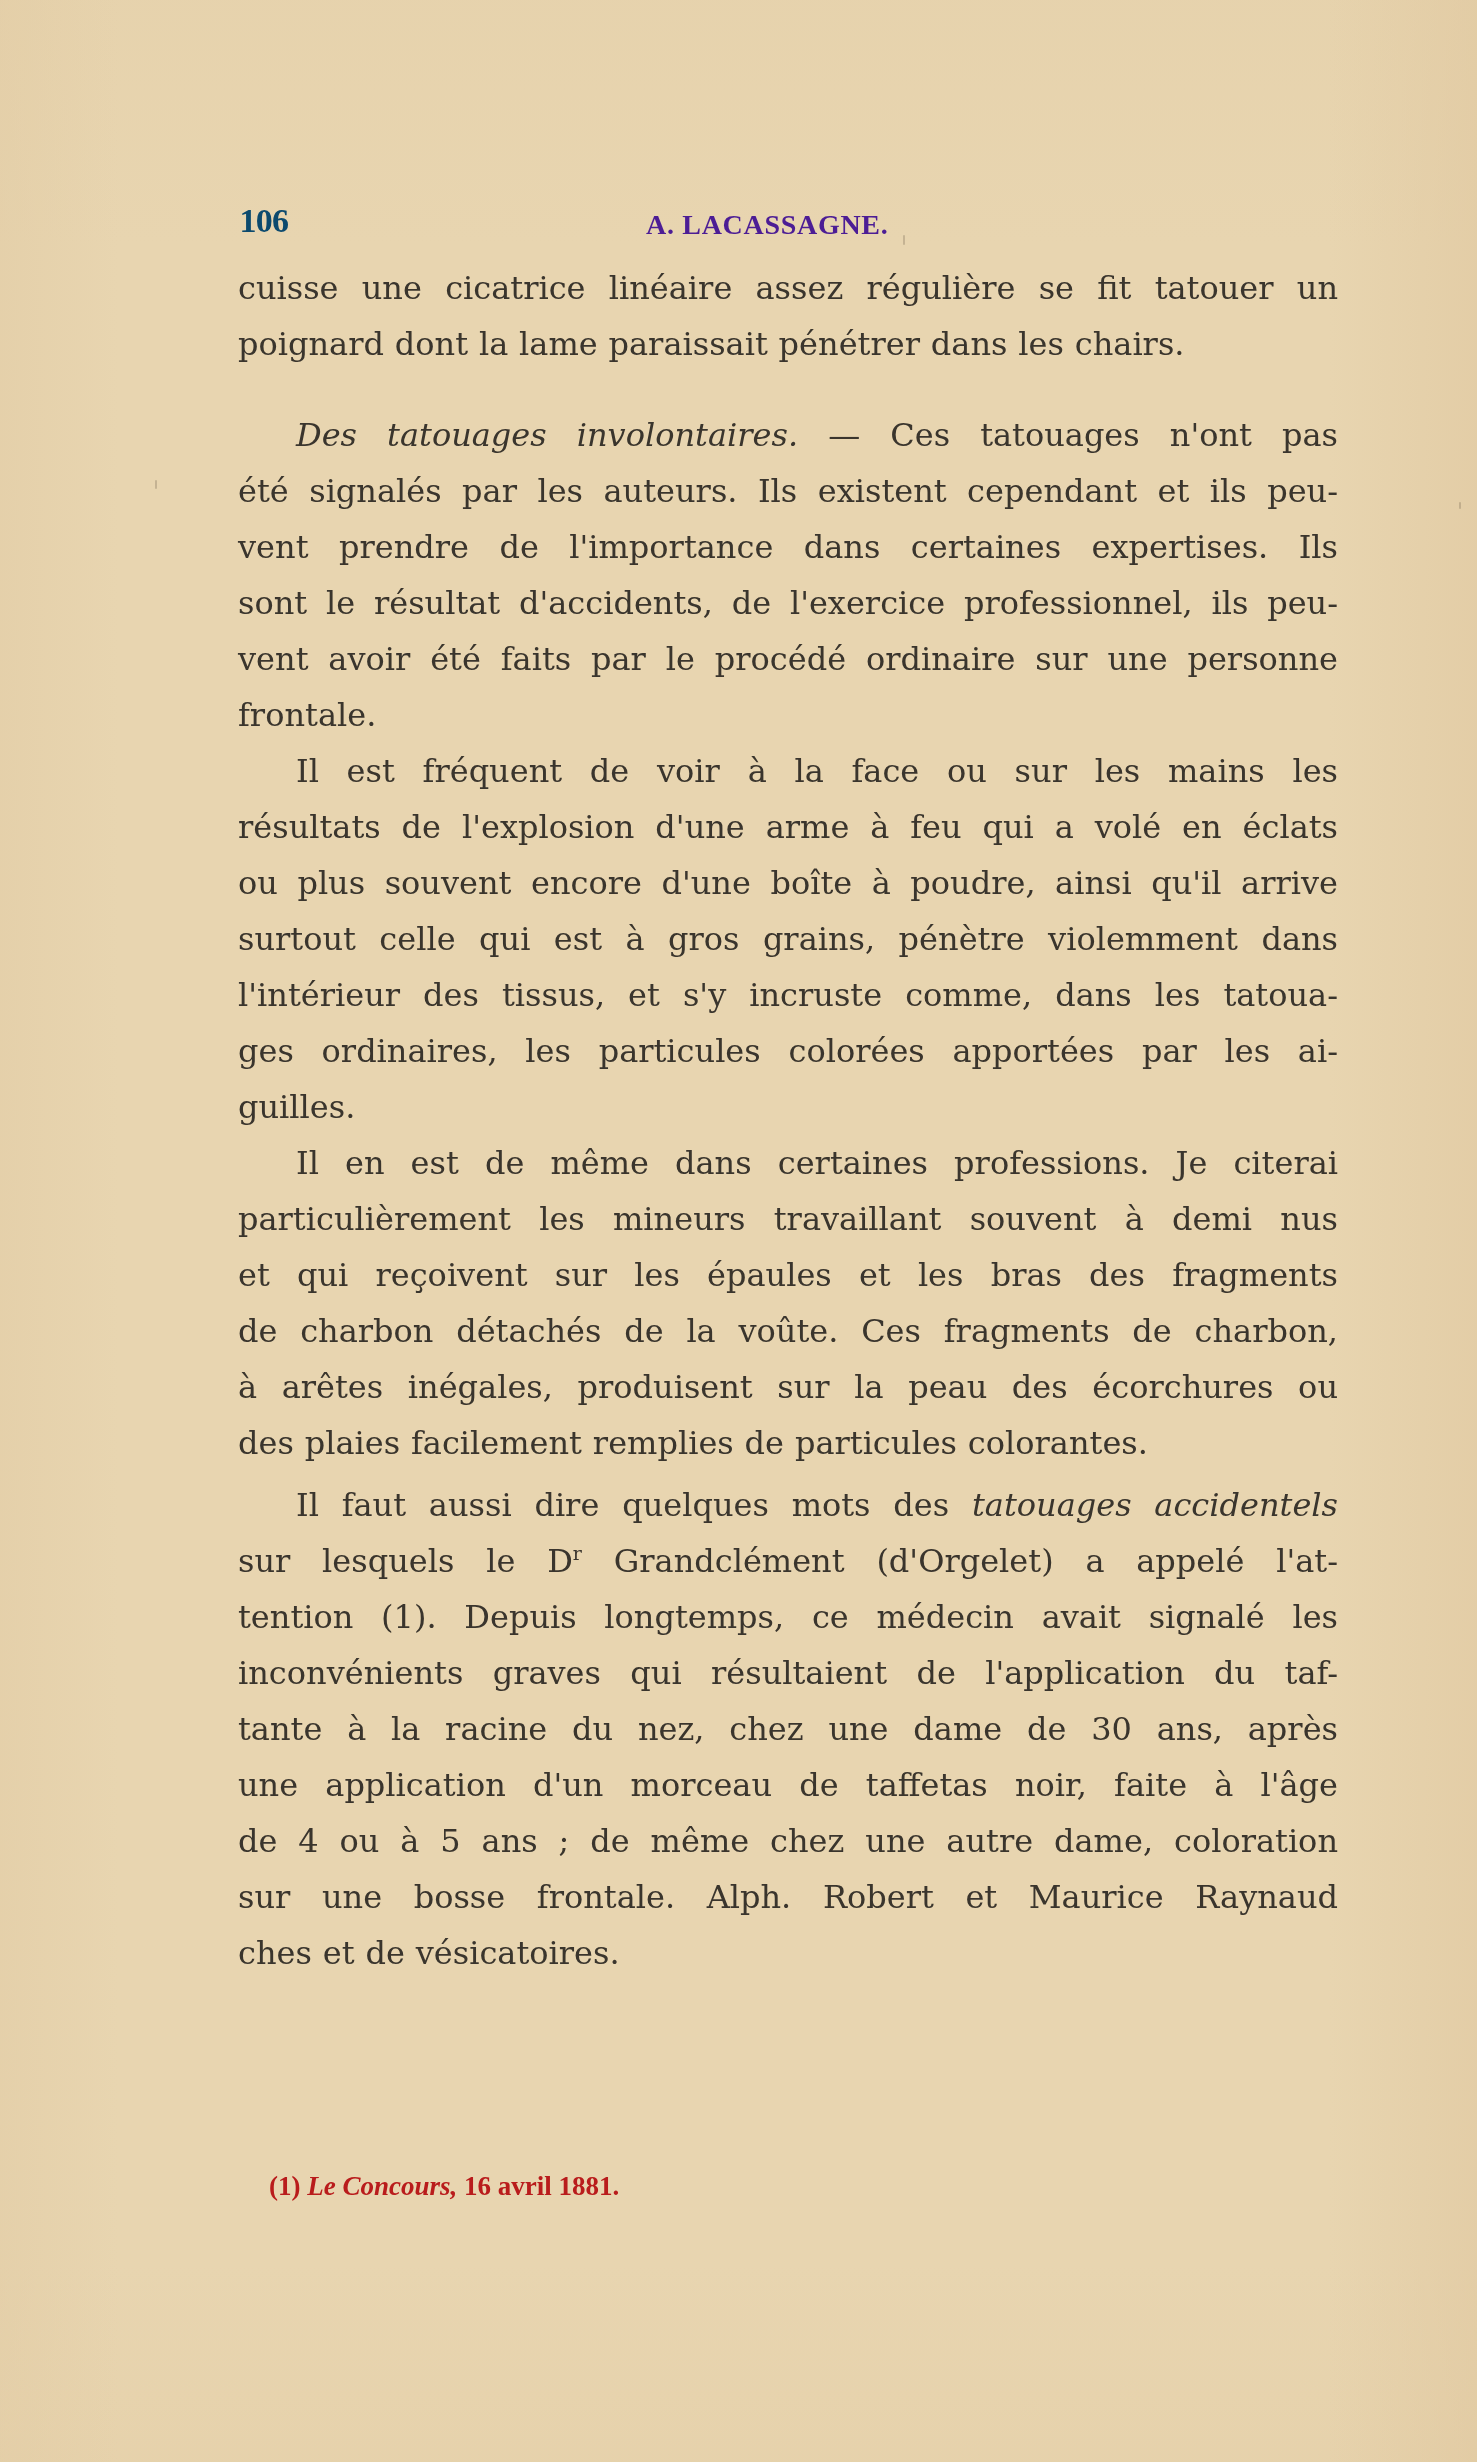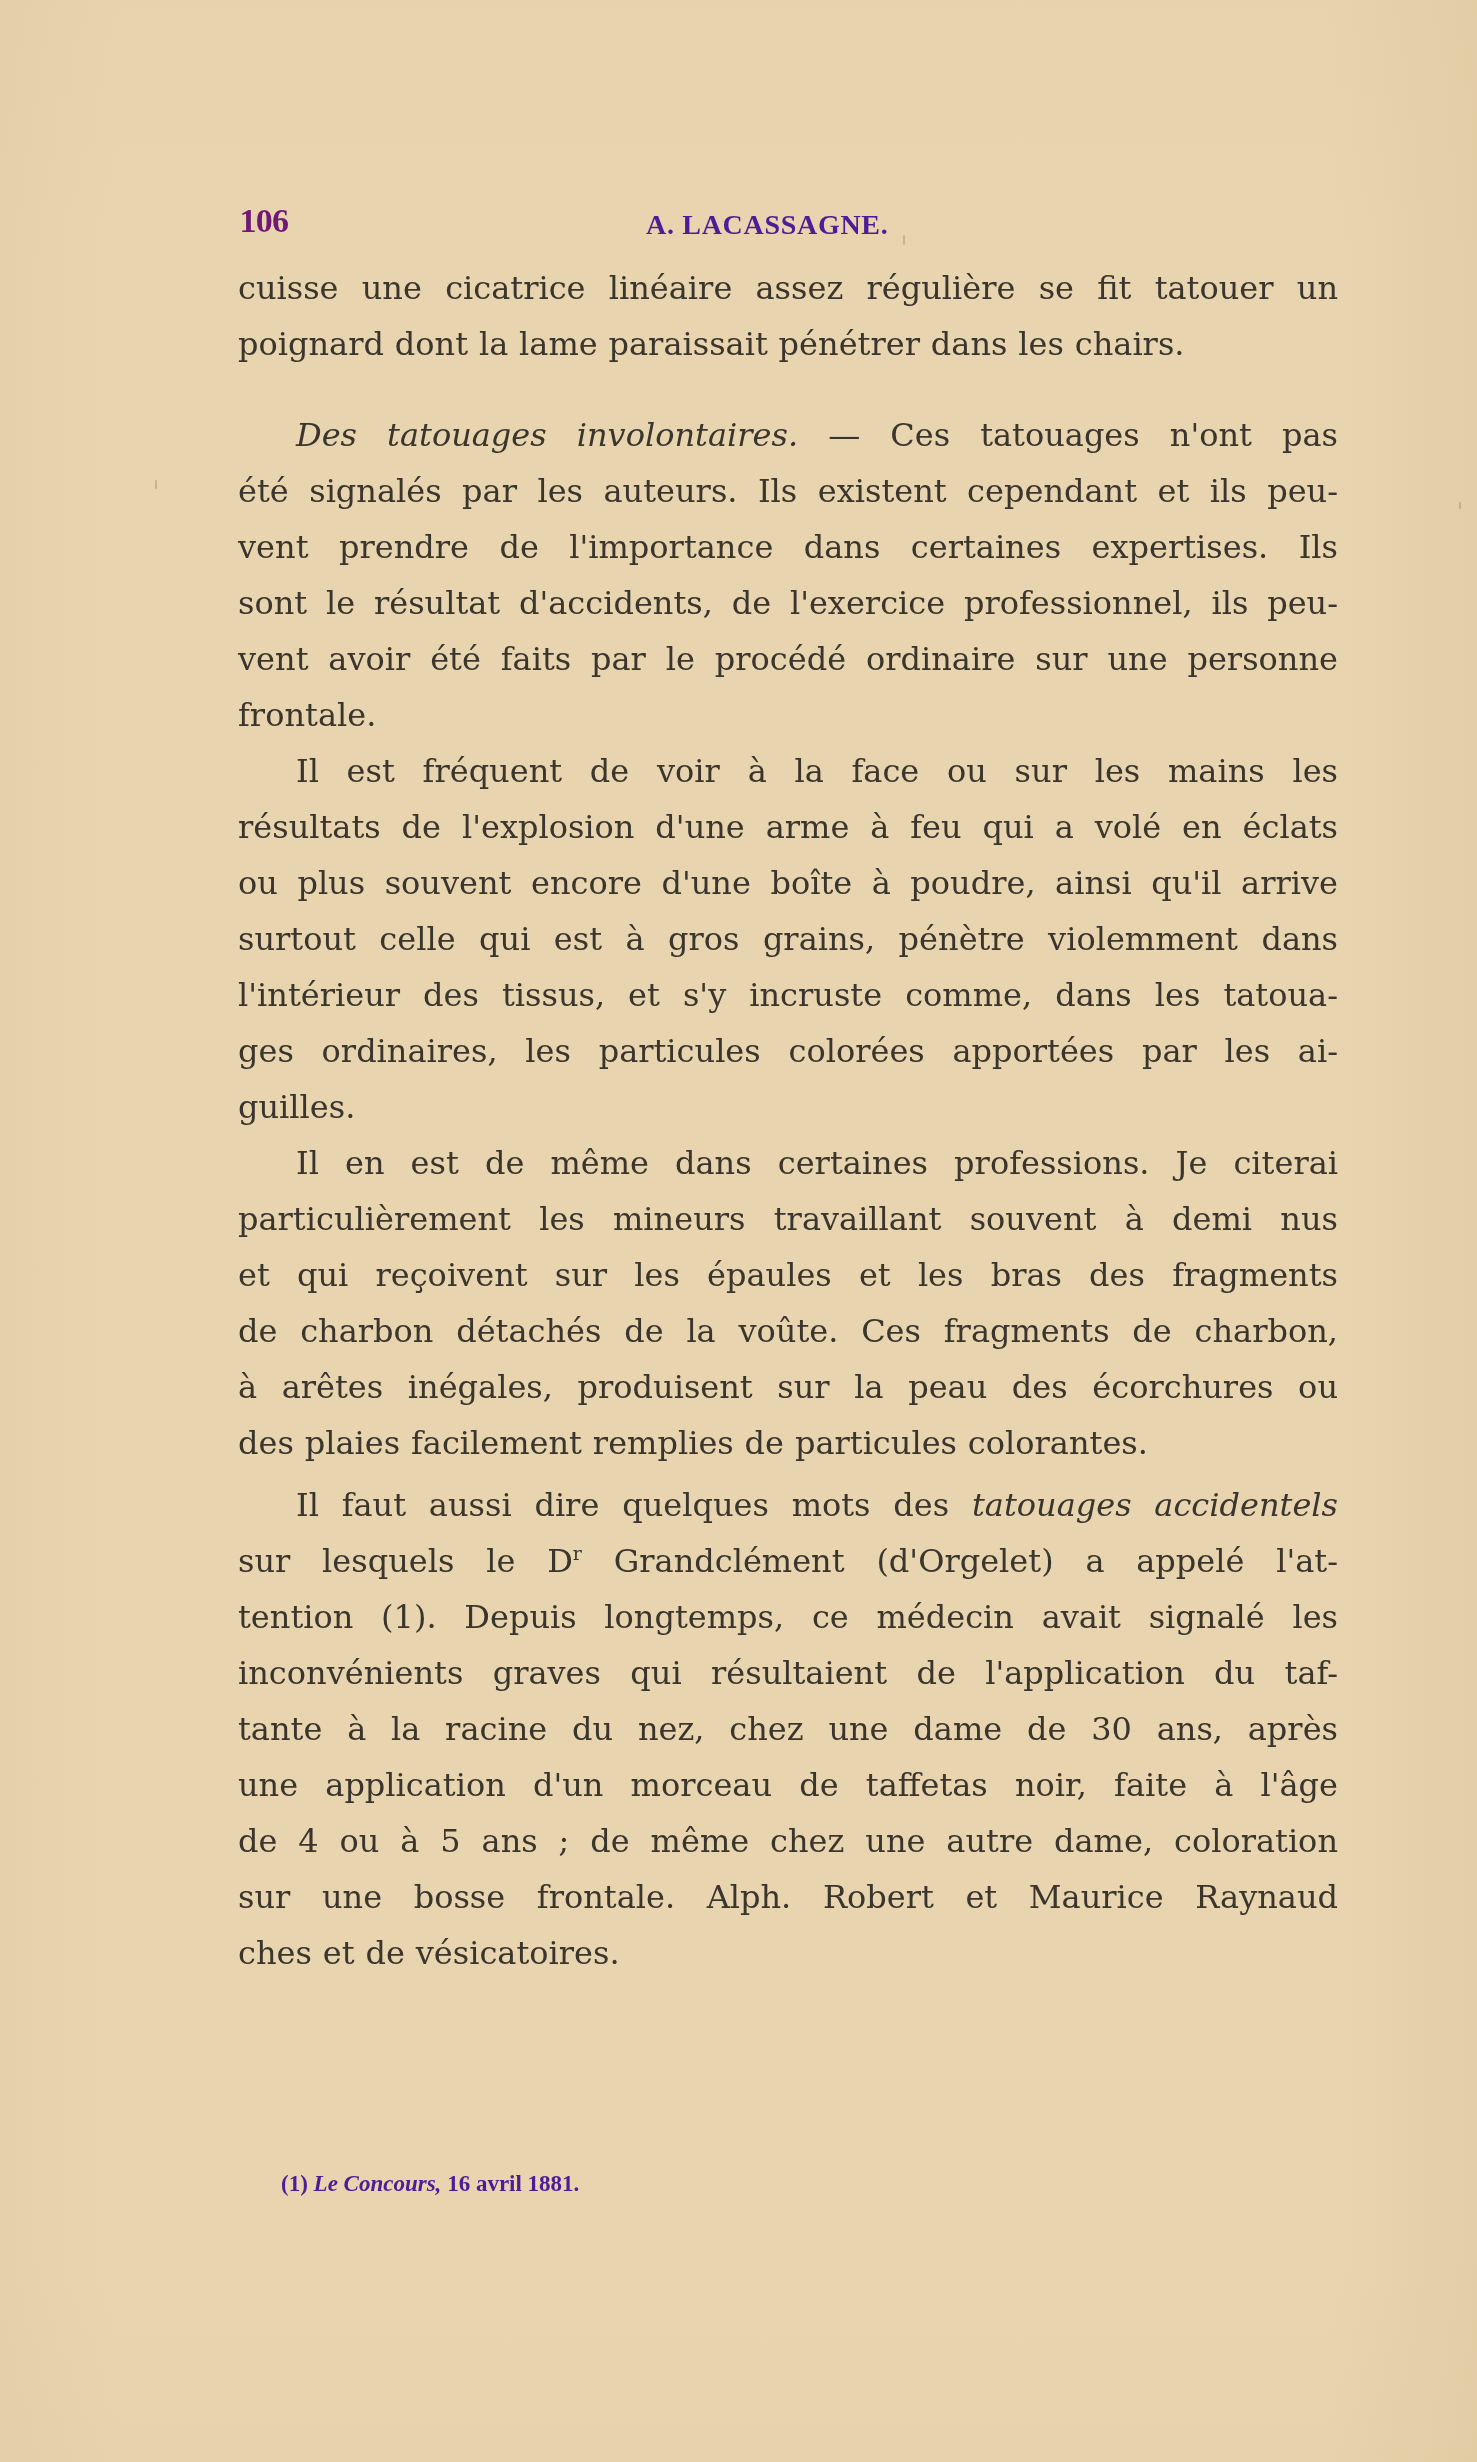--- a/index.html
+++ b/index.html
@@ -33,21 +33,21 @@
       height: 44px;
     }
     .page-number {
       position: absolute;
       left: 1.5px;
       top: 3px;
       font-size: 34px;
       letter-spacing: -0.7px;
       font-family: "Liberation Serif", serif;
       font-weight: bold;
-      color: #701a75;
+      color: #0c4a6e;
     }
     .header-title {
       position: absolute;
       left: 408px;
       top: 10.3px;
       font-size: 28px;
       letter-spacing: 0.7px;
       font-family: "Liberation Serif", serif;
       font-weight: bold;
       color: #4c1d95;
@@ -90,26 +90,25 @@
     }
     sup {
       font-size: 19px;
       vertical-align: 11.8px;
       line-height: 0;
     }
     .footnote {
       position: absolute;
       left: 31px;
       top: 2171px;
-      font-size: 23px;
+      font-size: 27px;
       font-family: "Liberation Serif", serif;
       font-weight: bold;
-      color: #4c1d95;
+      color: #b91c1c;
       white-space: nowrap;
-      margin-left: 12px;
     }
     .footnote em {
       font-weight: bold;
     }
     .speck {
       position: absolute;
       width: 2.2px;
       background: rgba(90, 80, 60, 0.25);
       border-radius: 1.5px;
     }

